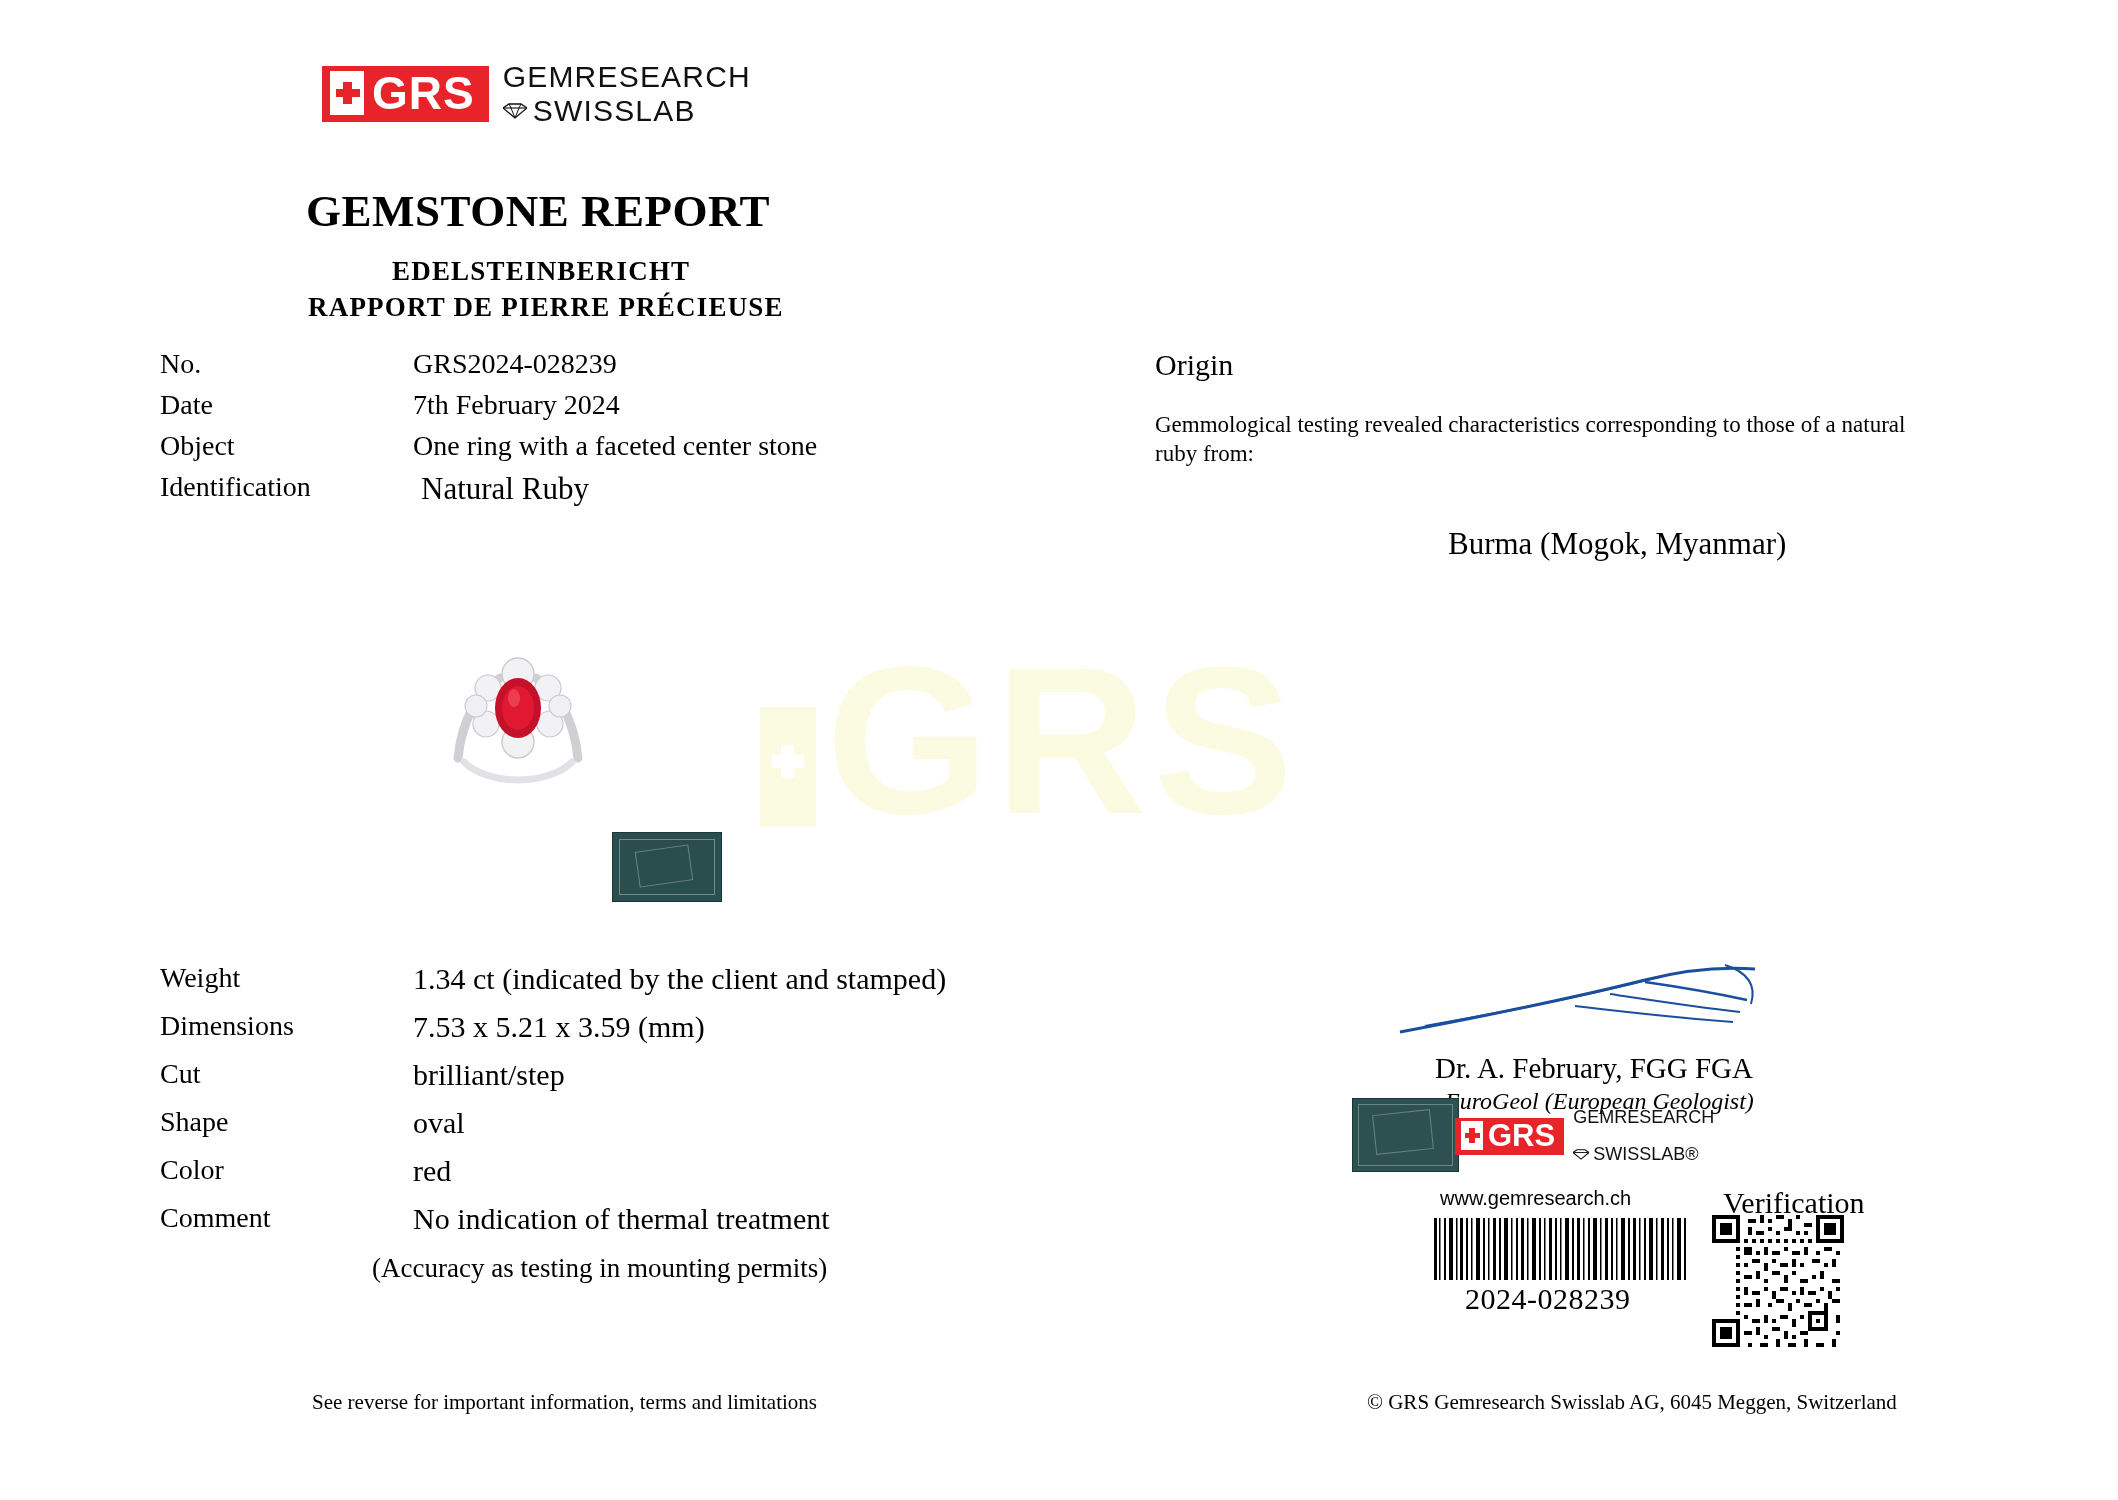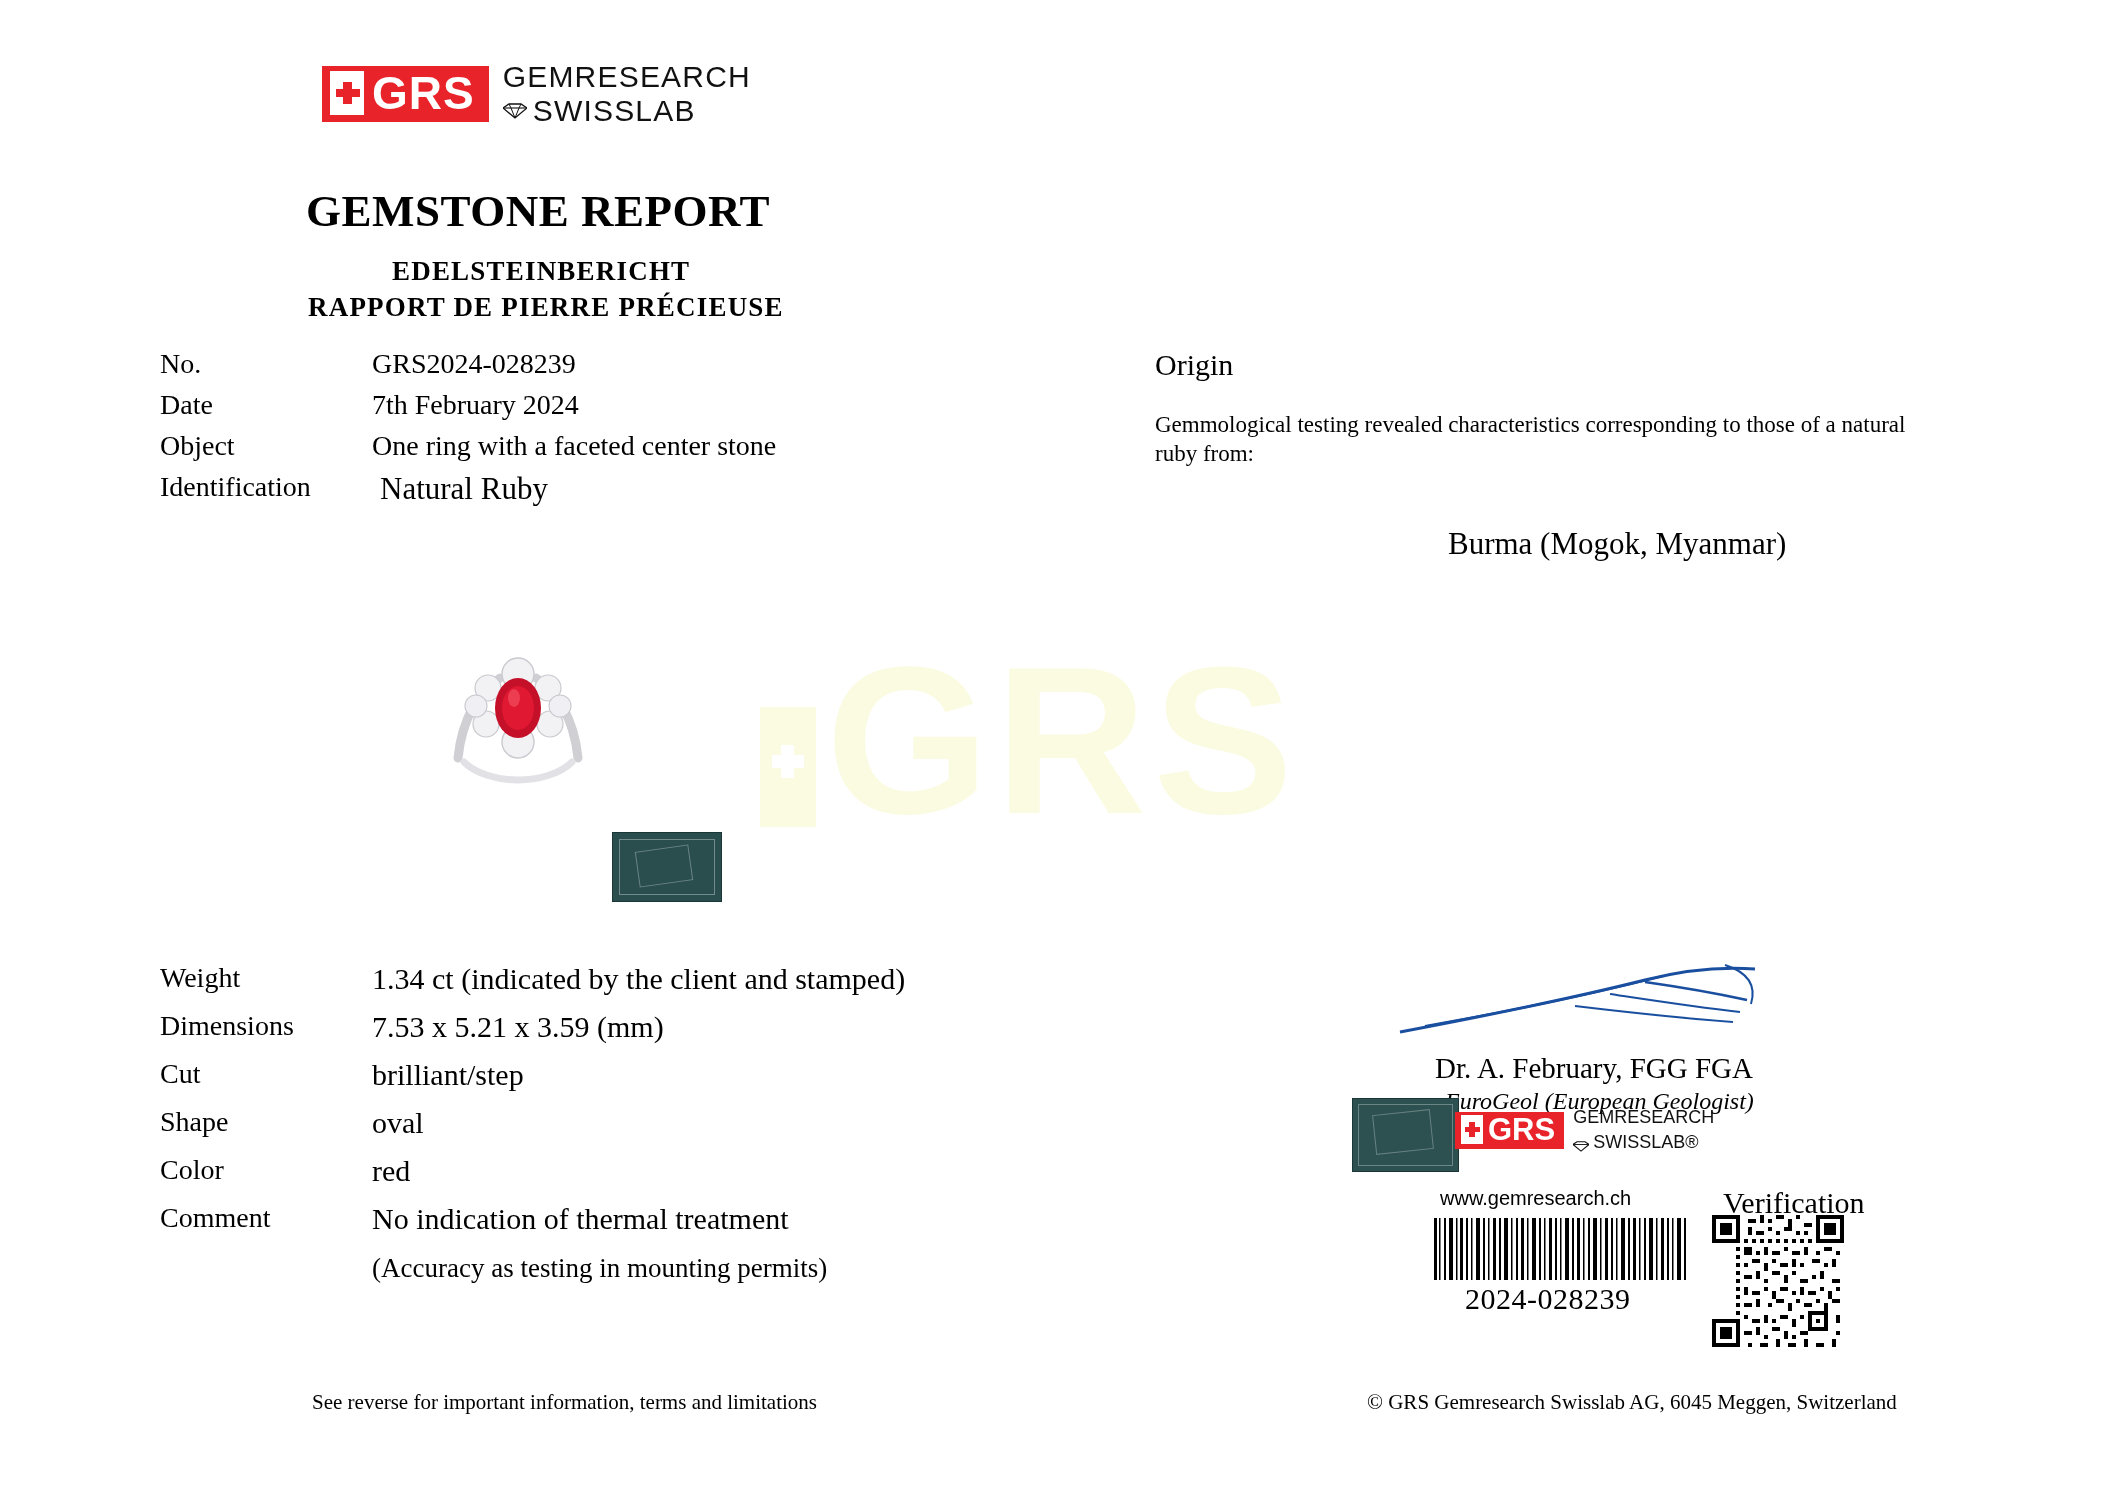--- a/index.html
+++ b/index.html
@@ -145,21 +145,21 @@
     letter-spacing: 1.2px;
   }
 
   
   .fields-top {
     position: absolute;
     left: 160px;
     top: 348px;
     font-size: 28px;
   }
-  .frow { display: flex; margin-bottom: 9px; }
+  .frow { display: flex; margin-bottom: 9px; gap: 41px; }
   .flabel { width: 212px; font-size: 28px; }
   .fvalue { font-size: 28px; }
   .fvalue.big { font-size: 31px; margin-left: 8px; }
 
   
   .origin-title {
     position: absolute;
     left: 1155px;
     top: 348px;
     font-size: 30px;
@@ -321,21 +321,21 @@
     font-size: 31px;
     line-height: 31px;
   }
   .logo-right-sm {
     margin-left: 9px;
     font-family: "Liberation Sans", sans-serif;
     font-size: 18px;
     line-height: 19px;
     color: #111;
   }
-  .logo-right-sm .l2 { display:flex; align-items:center; margin-top:6px; }
+  .logo-right-sm .l2 { display:flex; margin-top:18px; }
   .diamond-icon-sm { width: 16px; height: 11px; margin-right: 4px; display:inline-block; }
 
   .website {
     position: absolute;
     left: 1440px;
     top: 1187px;
     font-family: "Liberation Sans", sans-serif;
     font-size: 20px;
   }
 

